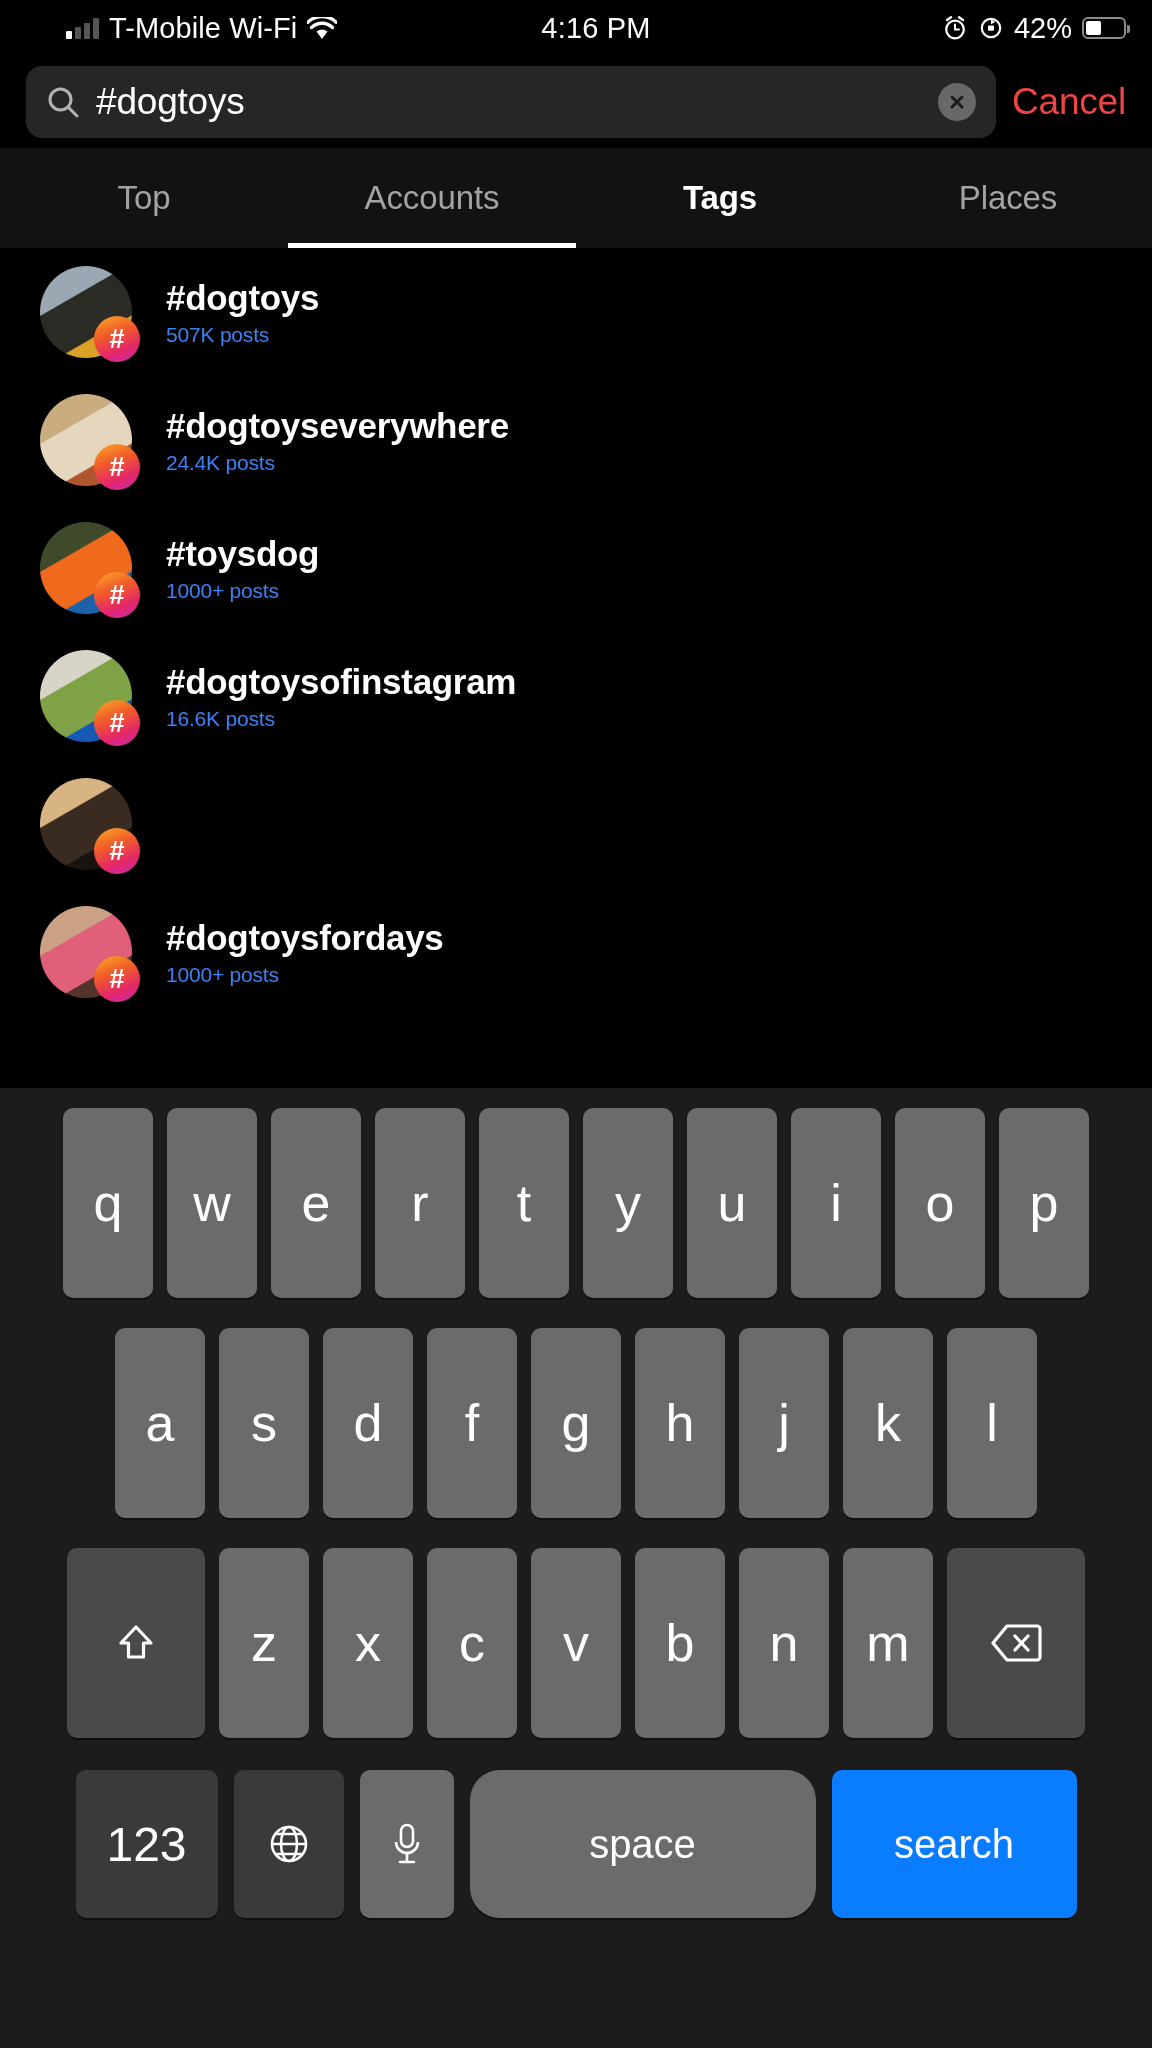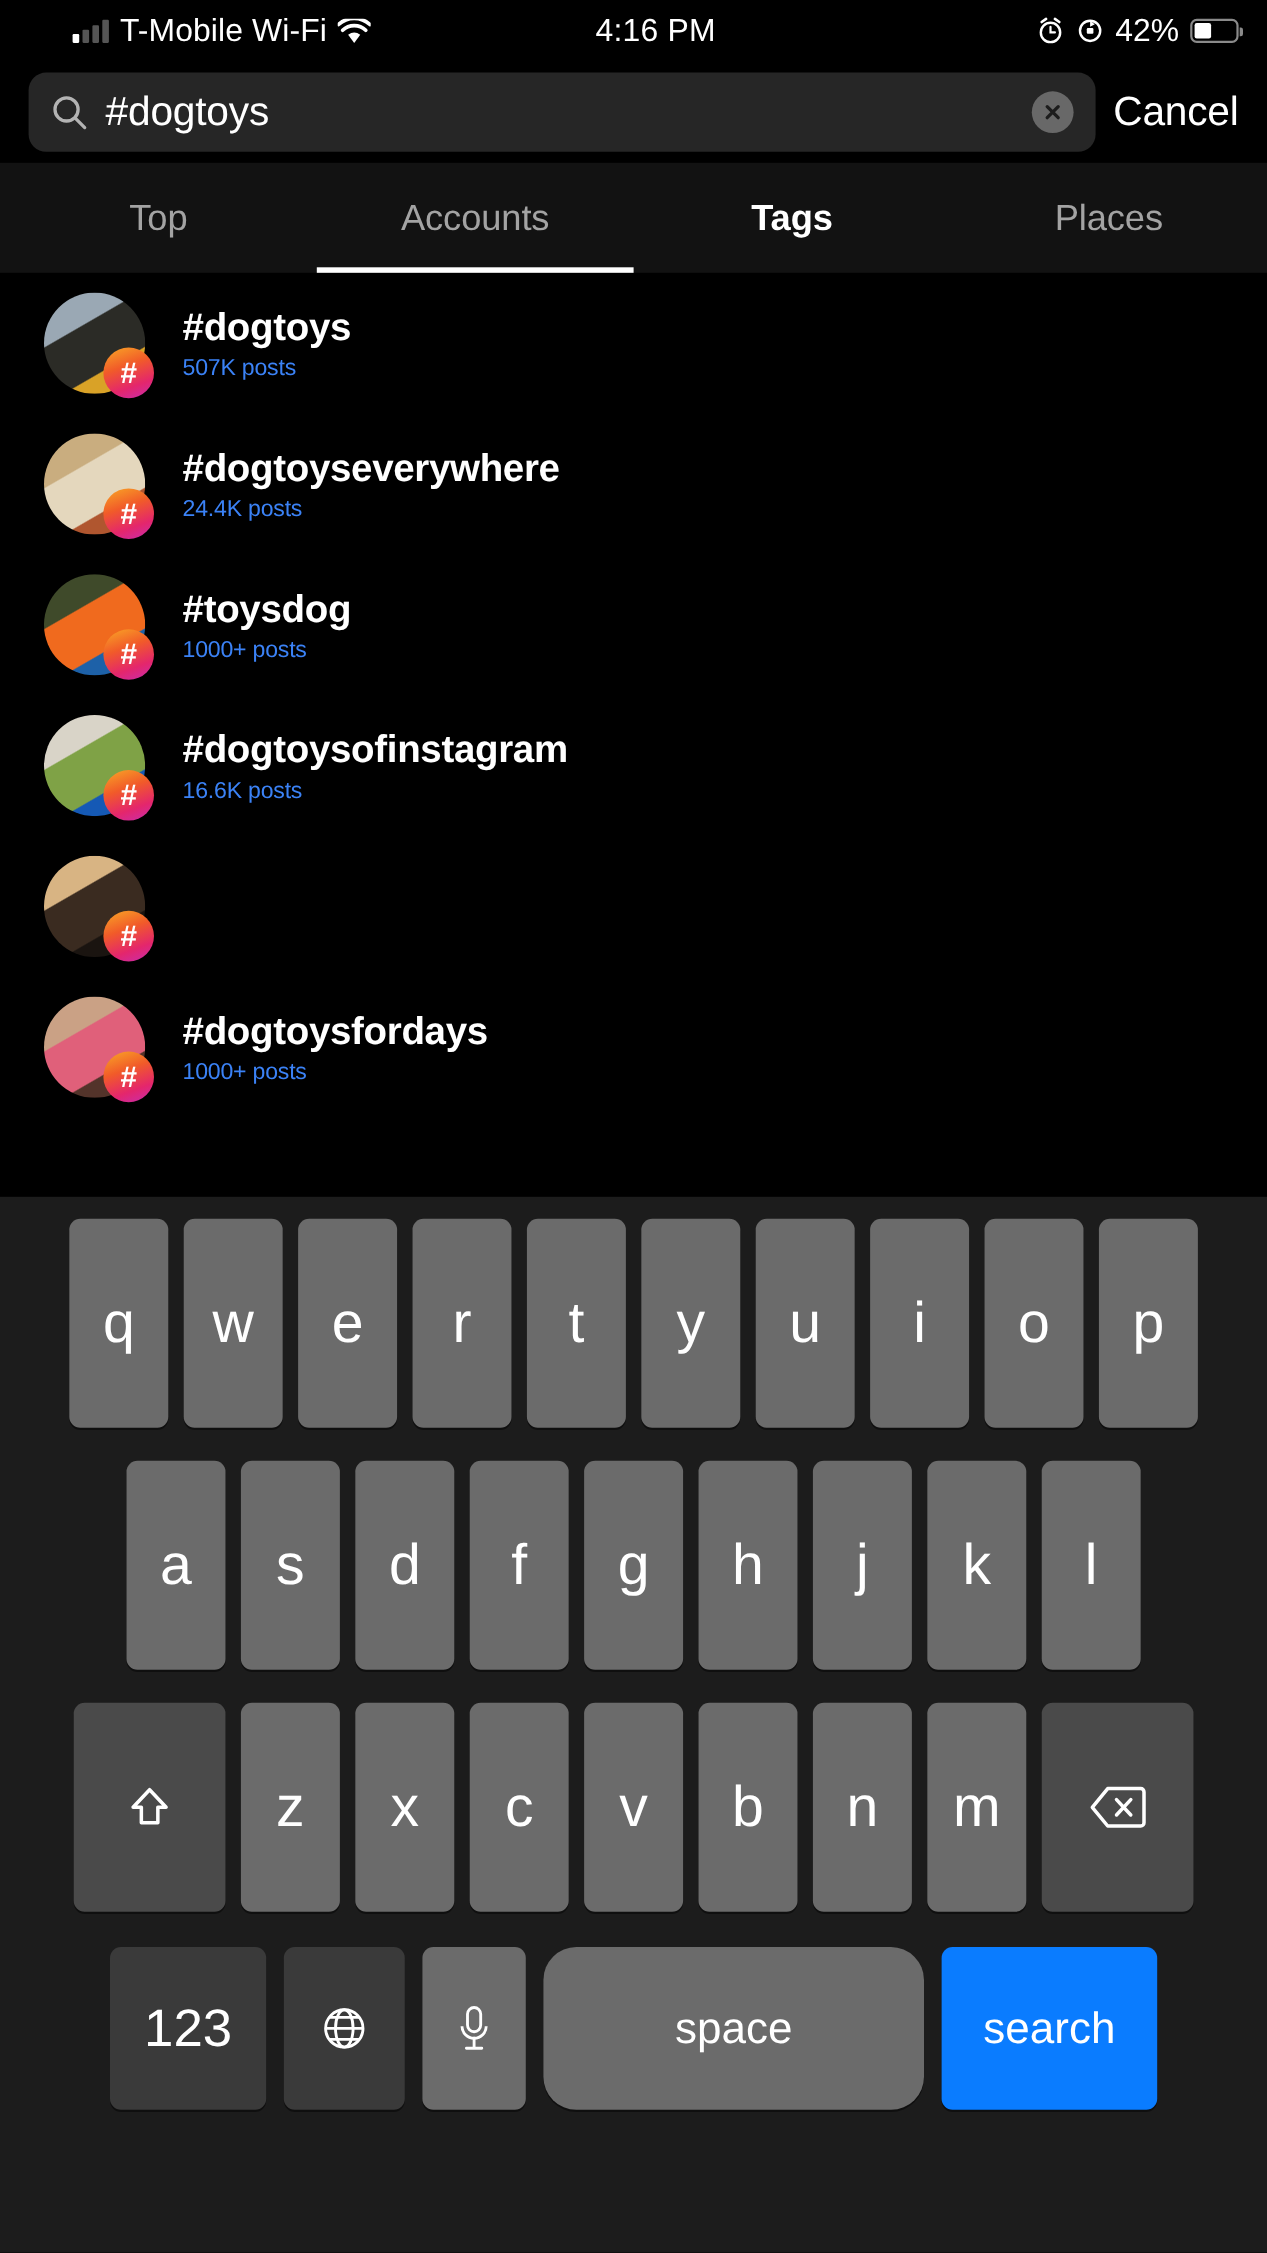--- a/index.html
+++ b/index.html
@@ -40,21 +40,21 @@
   .searchrow { display:flex; align-items:center; padding:0 26px; height:92px; background:#000; }
   .searchbox {
     flex:1; height:72px; background:#262626; border-radius:16px;
     display:flex; align-items:center; padding:0 20px; gap:16px; position:relative;
   }
   .search-value { flex:1; color:#fff; font-size:37px; letter-spacing:-0.2px; }
   .clear-btn {
     width:38px; height:38px; border-radius:50%; background:#686868;
     display:flex; align-items:center; justify-content:center; flex:0 0 auto;
   }
-  .cancel { color:#ffffff; font-size:37px; margin-left:16px; letter-spacing:-0.2px; }
+  .cancel { color:#ef4444; font-size:37px; margin-left:16px; letter-spacing:-0.2px; }
 
   
   .tabbar { background:#121212; height:100px; display:flex; position:relative; }
   .tab { flex:1; display:flex; align-items:center; justify-content:center;
          font-size:33px; color:#a3a3a3; letter-spacing:-0.1px; }
   .tab.active { color:#fff; font-weight:700; }
   .tab-underline { position:absolute; bottom:0; height:5px; background:#fff;
                    left:25%; width:25%; }
 
   
@@ -88,21 +88,21 @@
     box-shadow:0 2px 0 rgba(0,0,0,0.45);
   }
   .krow.r1 .key { width:90px; }
   .krow.r2 .key { width:90px; }
   .key.wide { width:138px; background:#4a4a4a; }
   .key.space { flex:1; max-width:346px; background:#6b6b6b; font-size:40px;border-radius:30px; }
   .key.bottom { height:148px; }
   .key.num { width:142px; background:#3a3a3a; font-size:48px; }
   .key.globe { width:110px; background:#3a3a3a; }
   .key.mic { width:94px; background:#6b6b6b; }
-  .key.searchkey { width:196px; background:#0a7cff; font-size:40px; }
+  .key.searchkey { width:245px; background:#0a7cff; font-size:40px; }
   .krow.r4 { gap:16px; padding:0 14px; height:160px; }
   svg { display:block; }
 </style>
 </head>
 <body>
 
 <div class="phone">
 
   <div class="statusbar">
     <div class="sb-left">

